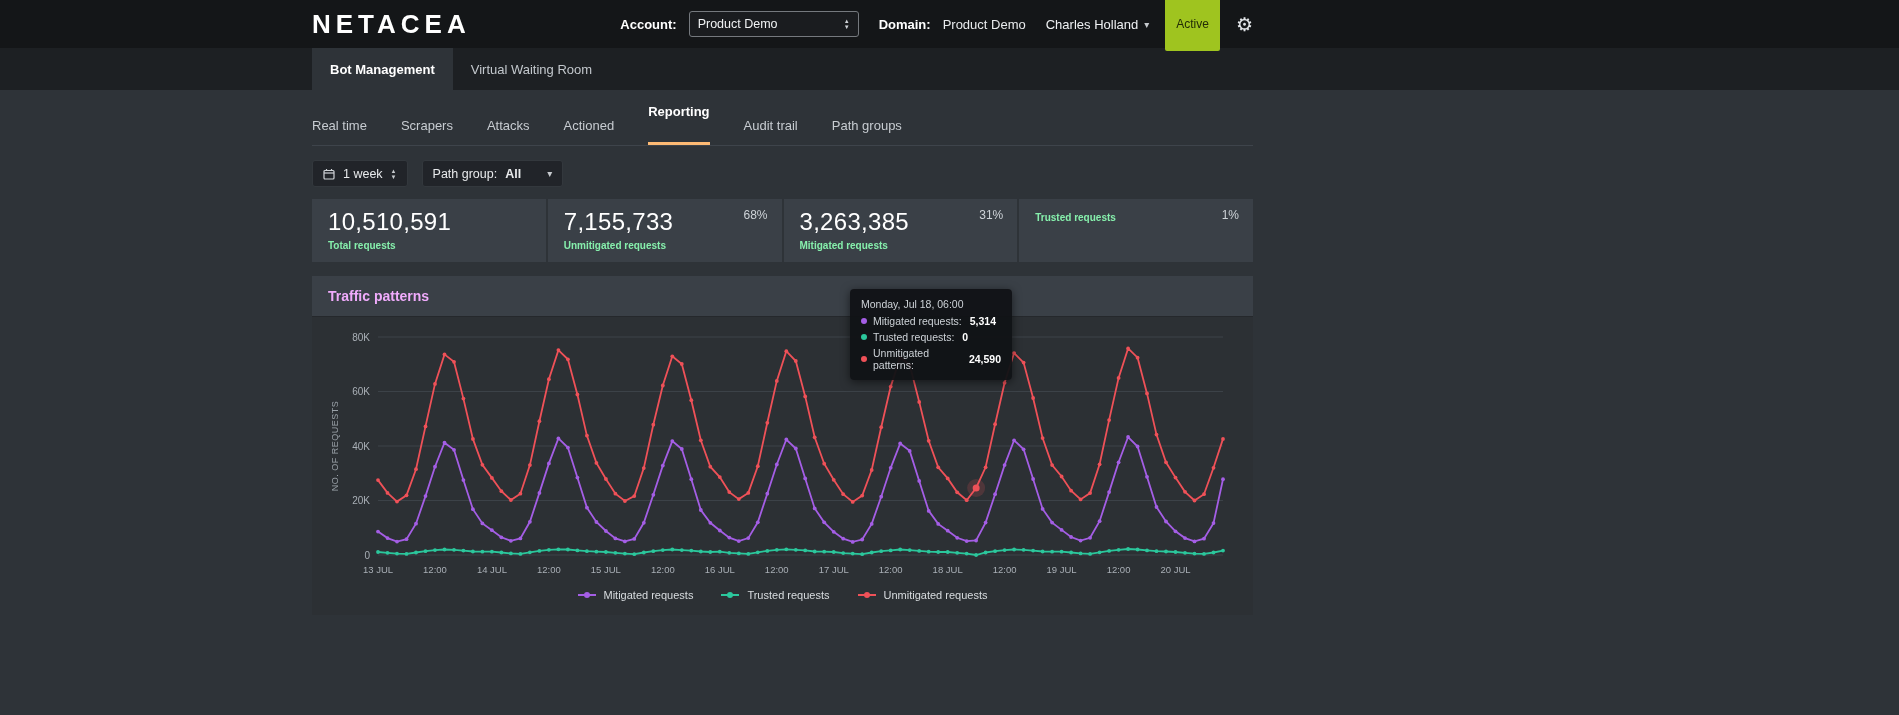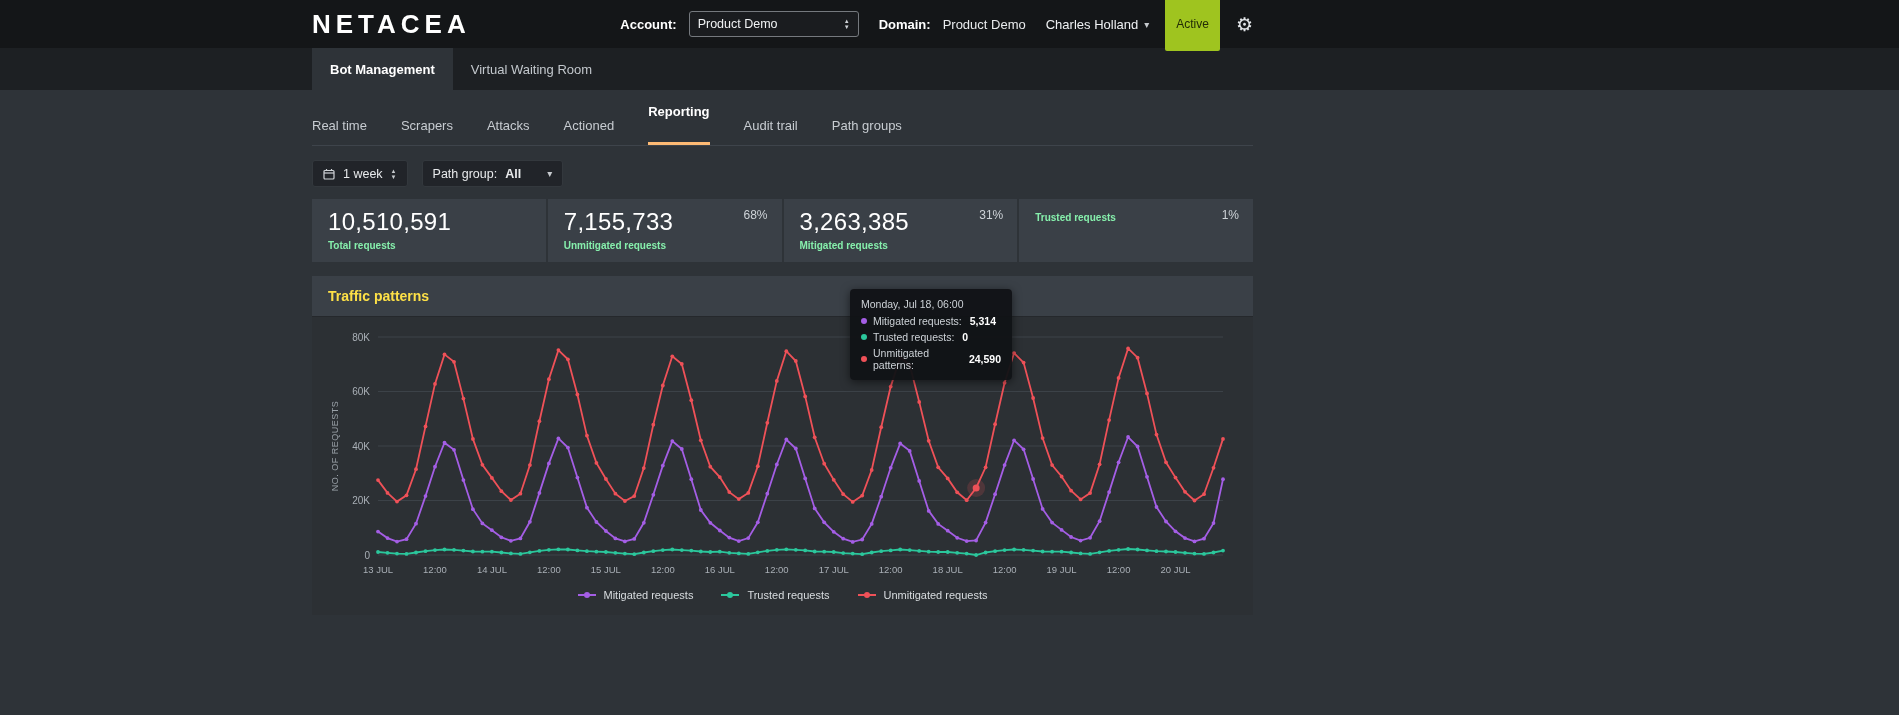--- a/index.html
+++ b/index.html
@@ -62,21 +62,21 @@
   .stats { margin-top:12px; display:grid; grid-template-columns:repeat(4,1fr); gap:2px; }
   .stat { position:relative; background:#3a4047; padding:9px 16px 11px; }
   .stat .num { font-size:24px; color:#ffffff; letter-spacing:.3px; }
   .stat .lab { font-size:10px; color:#86efac; margin-top:4px; font-weight:bold; }
   .stat .pct { position:absolute; top:9px; right:14px; font-size:12px; color:#ced3d8; }
 
   
   .panel { margin-top:14px; background:#2c3034; position:relative; }
   .panel-head {
     background:#3a4047; padding:12px 16px; font-size:14px; font-weight:bold;
-    color:#fde047; border-bottom:1px solid #25282c;
+    color:#f0abfc; border-bottom:1px solid #25282c;
   }
   .chart-body { padding:12px 10px 0; }
   svg text { font-family:"Liberation Sans", sans-serif; }
   .legend { display:flex; justify-content:center; gap:28px; padding:6px 0 14px; font-size:11px; color:#d8dcdf; }
   .legend-item { display:flex; align-items:center; gap:8px; cursor:pointer; }
   .legend-swatch { position:relative; width:18px; height:2px; background:currentColor; flex:none; }
   .legend-swatch::after {
     content:''; position:absolute; left:6px; top:-2px; width:6px; height:6px;
     border-radius:50%; background:currentColor;
   }

